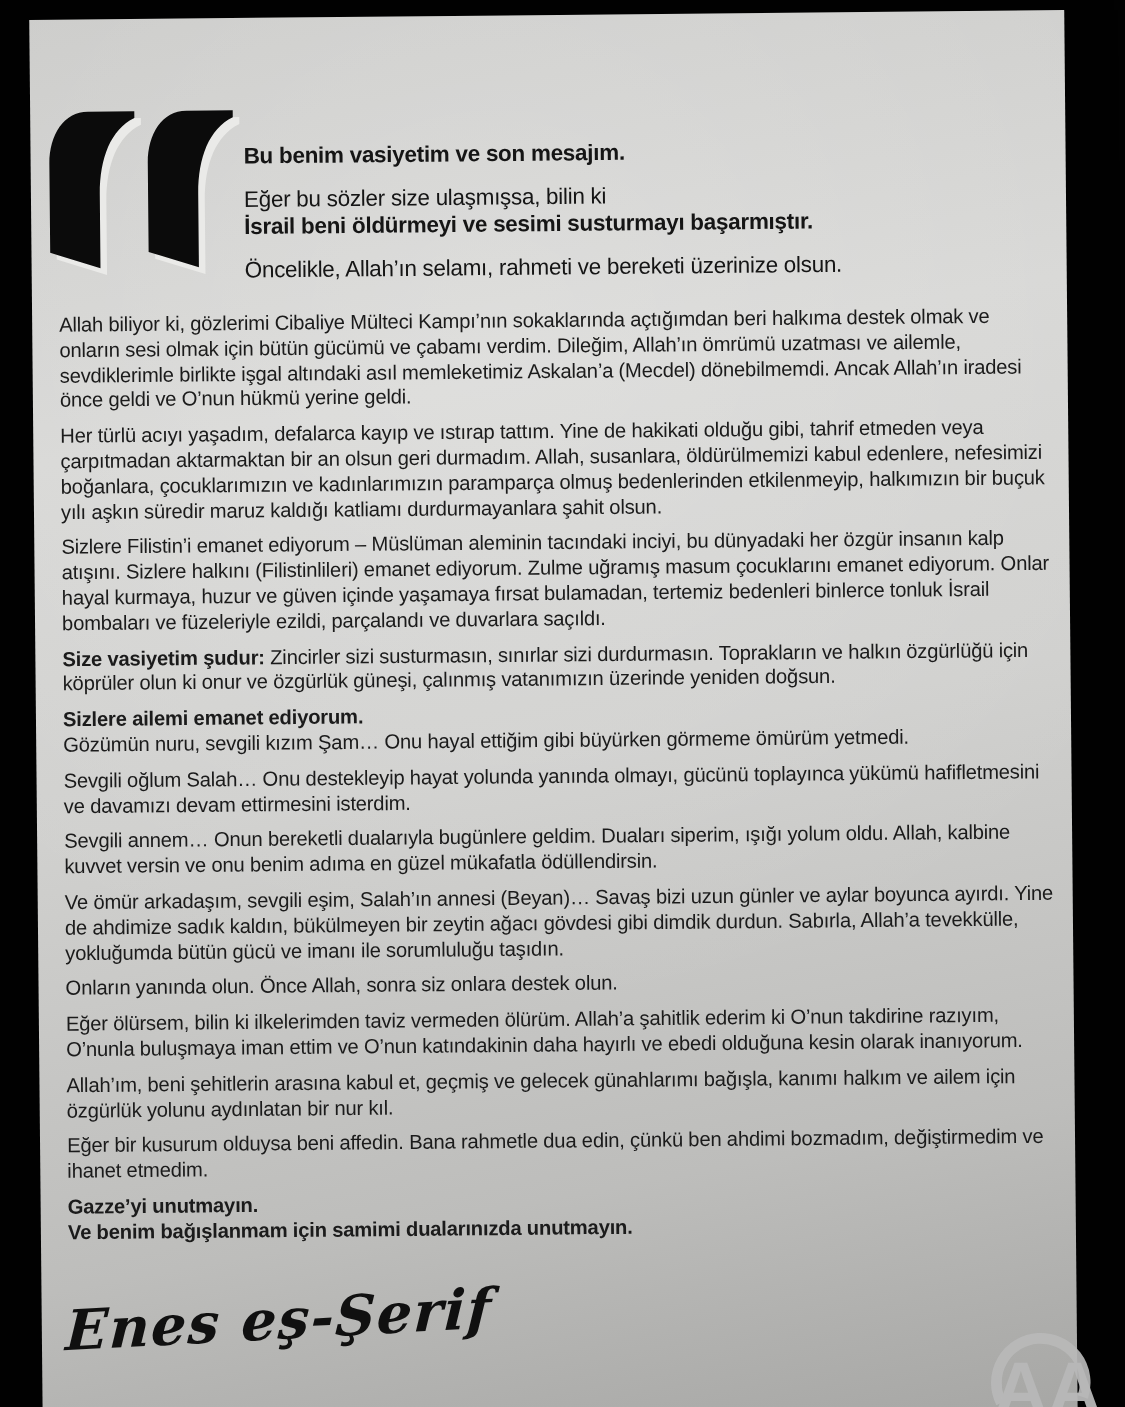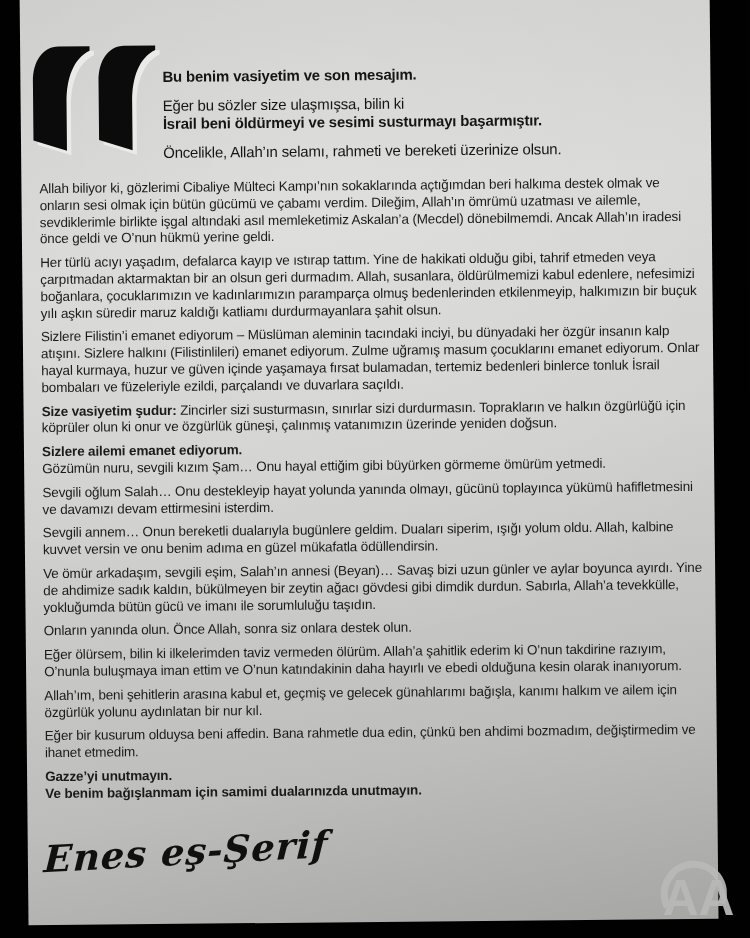--- a/index.html
+++ b/index.html
@@ -1,21 +1,21 @@
 <!DOCTYPE html>
 <html><head>
 <meta charset="utf-8">
 <style>
   html,body{margin:0;padding:0;}
   body{
     width:750px;height:938px;overflow:hidden;position:relative;
     background:#020202;
     font-family:"Liberation Sans", sans-serif;
   }
-  .stage{position:absolute;inset:0;}
+  .stage{position:absolute;inset:0;margin-top:28px;}
   .card{
     position:absolute;left:24px;top:-18px;width:690px;height:940px;
     transform:rotate(-0.55deg);
     background:
       radial-gradient(ellipse 120% 80% at 45% 22%, rgba(255,255,255,0.20), rgba(255,255,255,0) 62%),
       linear-gradient(170deg,#cbcbc9 0%,#d7d7d5 28%,#d0d0ce 52%,#bdbdbb 80%,#a6a6a4 100%);
     box-shadow:0 0 30px rgba(0,0,0,0.65);
   }
   .bigquote{position:absolute;left:10px;top:60px;}
   .header{position:absolute;left:142px;top:84px;width:500px;color:#151515;}

